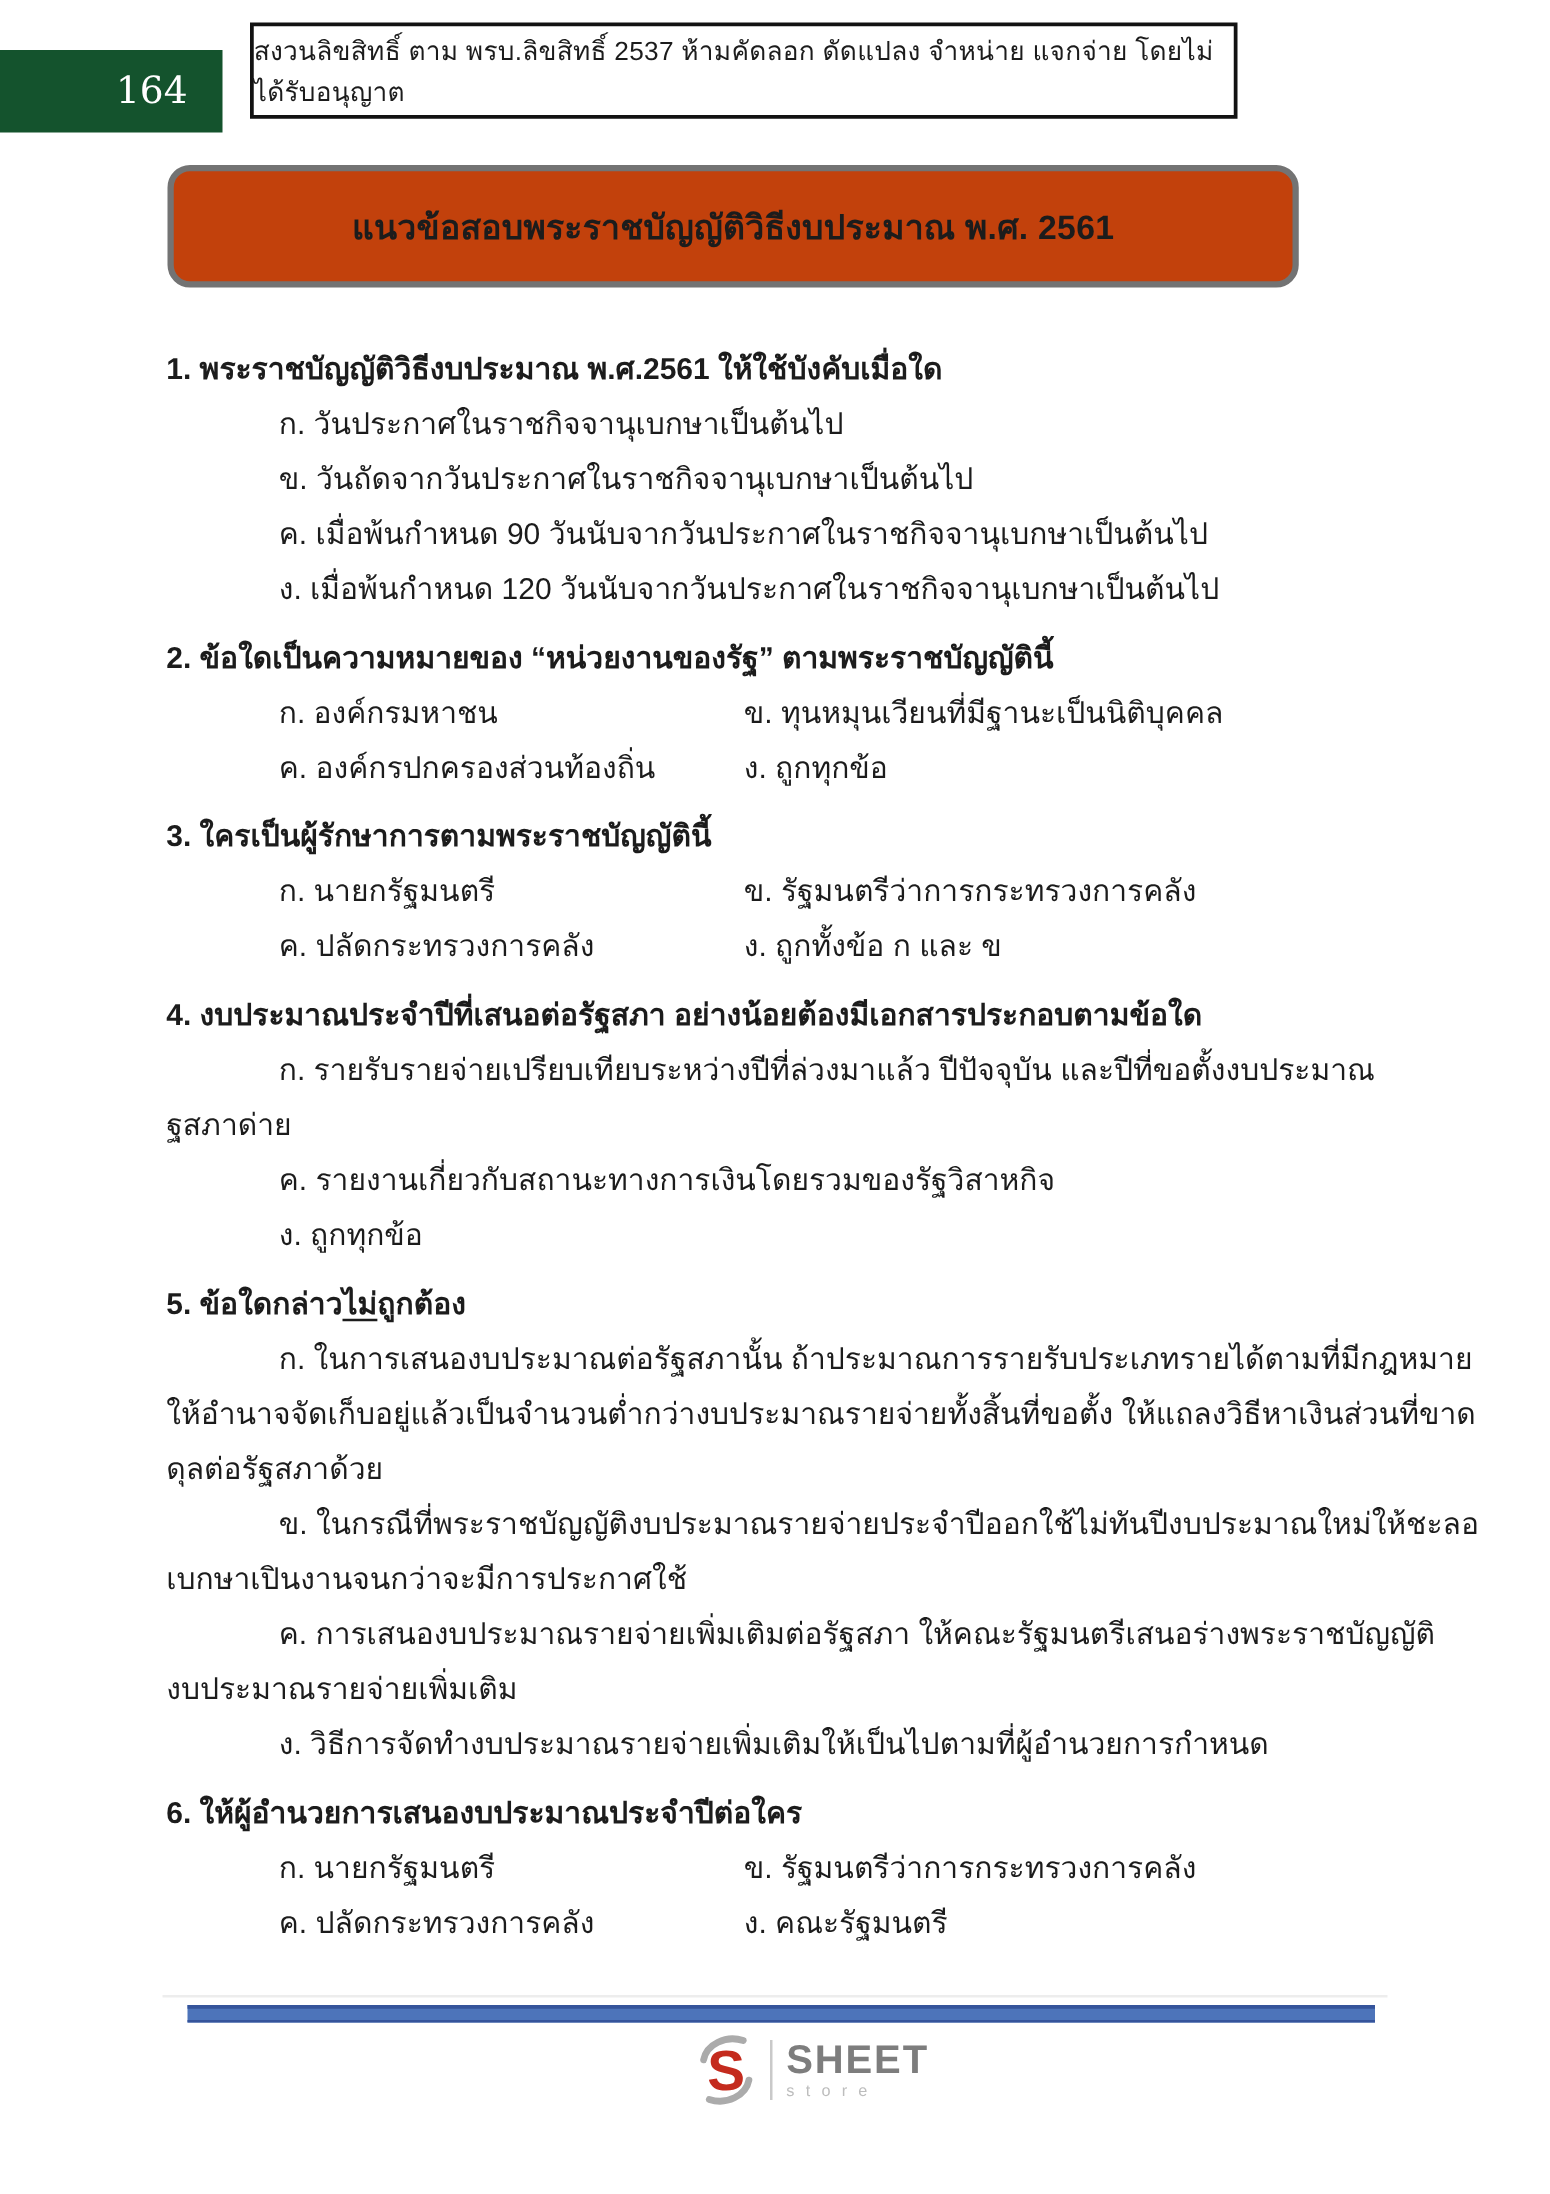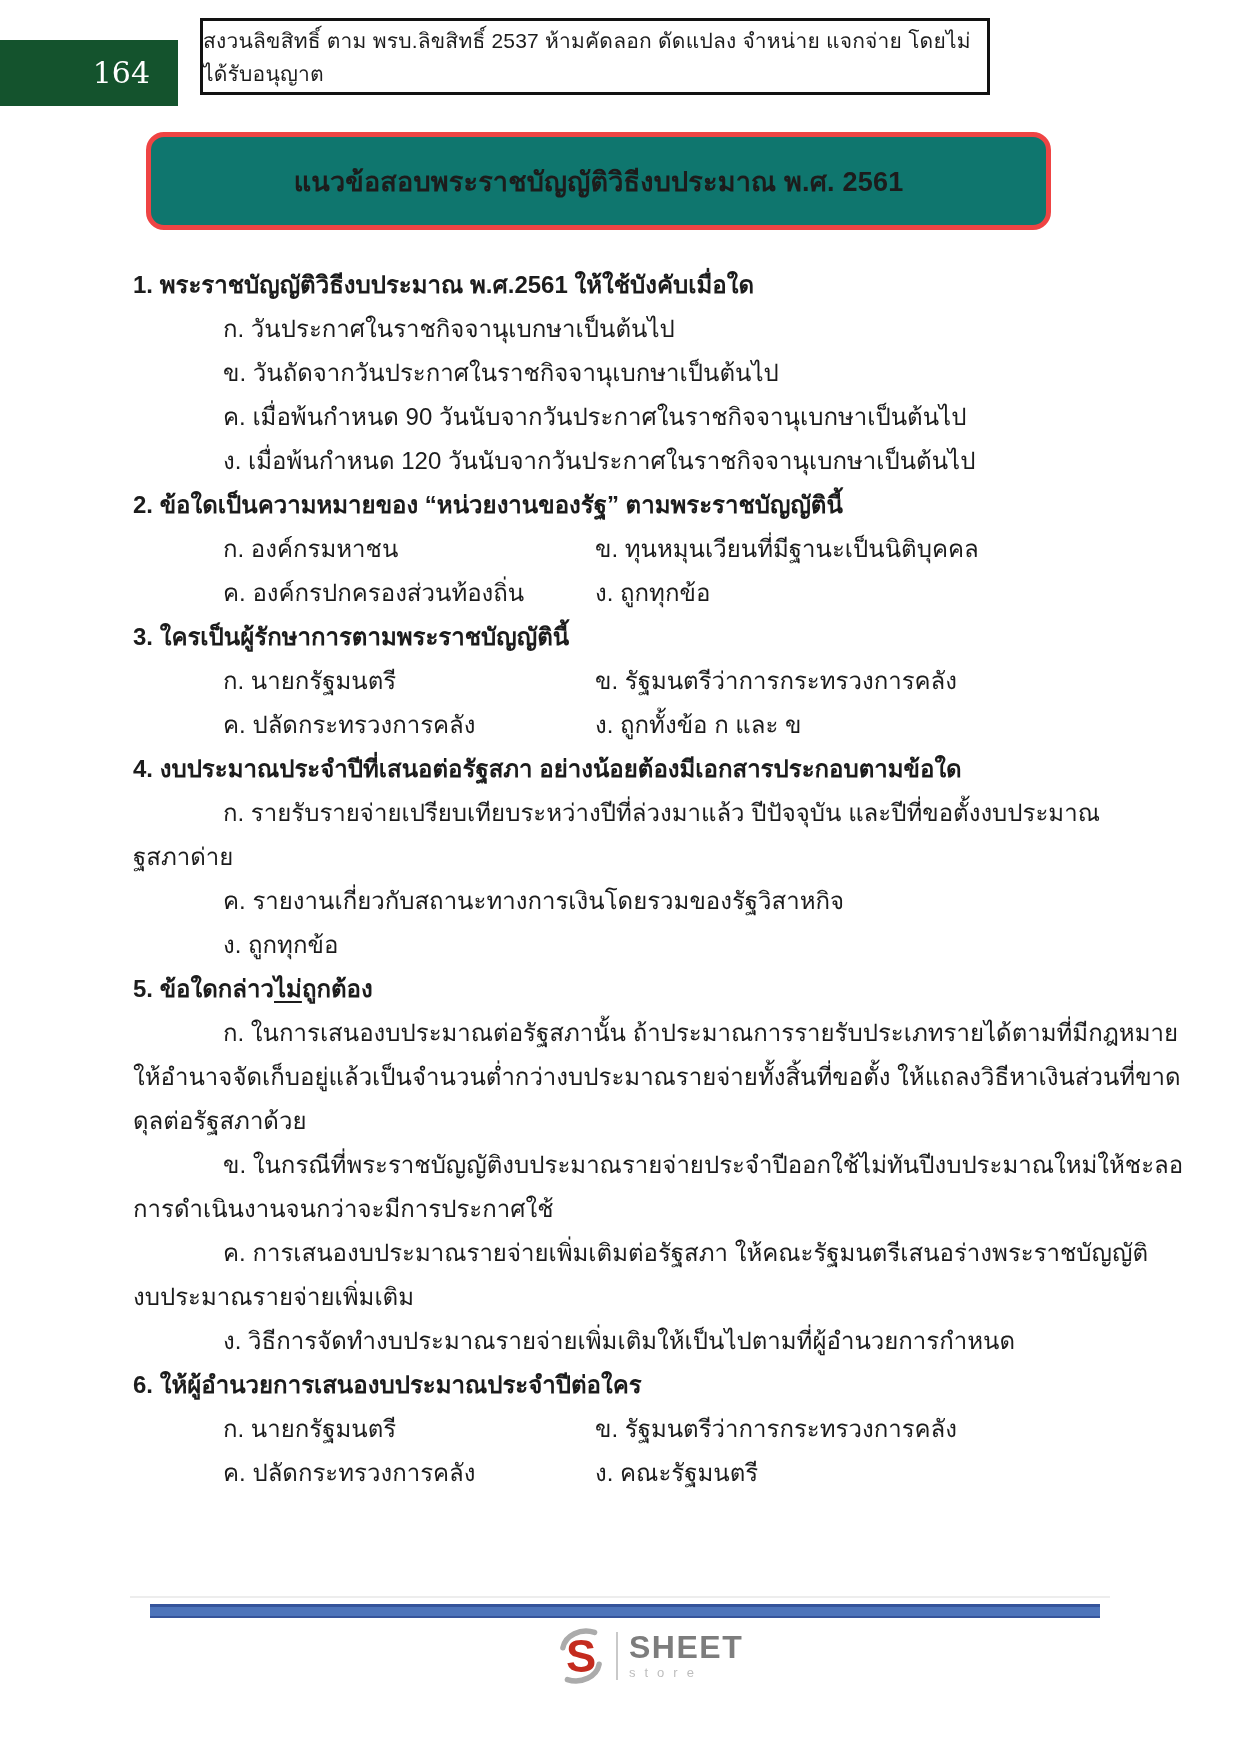--- a/index.html
+++ b/index.html
@@ -21,35 +21,35 @@
   }
   
   .copybox{
     position:absolute;left:200px;top:18px;width:790px;height:77px;
     border:3px solid #121212;box-sizing:border-box;
     display:flex;align-items:center;justify-content:flex-end;
     font-size:21px;letter-spacing:0.2px;
   }
   
   .titlebox{
-    position:absolute;left:146px;top:132px;width:905px;height:98px;
-    border:5px solid #ef4444;border-radius:18px;box-sizing:border-box;
+    position:absolute;left:134px;top:132px;width:905px;height:98px;
+    border:5px solid #737373;border-radius:18px;box-sizing:border-box;
     display:flex;align-items:center;justify-content:center;
-    background:#0f766e;
+    background:#c2410c;
   }
   .titlebox .t{
     font-size:27px;font-weight:bold;letter-spacing:0.2px;
   }
   
   .questions{
     position:absolute;left:133px;top:263px;width:985px;
     font-size:24px;
   }
   .q-line{position:relative;height:44px;line-height:44px;white-space:nowrap;}
-  .q-heading{font-weight:bold;}
+  .q-heading{font-weight:bold;margin-top:11px;}
   .q-line.indent{padding-left:90px;}
   .q-line.noindent{padding-left:0;}
   .opt.col1{position:absolute;left:90px;top:0;}
   .opt.col2{position:absolute;left:462px;top:0;}
   .u{text-decoration:underline;text-underline-offset:4px;}
   
   .thin-rule{
     position:absolute;left:130px;top:1596px;width:980px;height:2px;background:#ededed;
   }
   .blue-bar{
@@ -121,21 +121,21 @@
         <div class="q-line noindent">ฐสภาด่าย</div>
         <div class="q-line indent">ค. รายงานเกี่ยวกับสถานะทางการเงินโดยรวมของรัฐวิสาหกิจ</div>
         <div class="q-line indent">ง. ถูกทุกข้อ</div>
       </div>
       <div>
         <div class="q-line q-heading"><span>5. ข้อใดกล่าว</span><span class="u">ไม่</span><span>ถูกต้อง</span></div>
         <div class="q-line indent">ก. ในการเสนองบประมาณต่อรัฐสภานั้น ถ้าประมาณการรายรับประเภทรายได้ตามที่มีกฎหมาย</div>
         <div class="q-line noindent">ให้อำนาจจัดเก็บอยู่แล้วเป็นจำนวนต่ำกว่างบประมาณรายจ่ายทั้งสิ้นที่ขอตั้ง ให้แถลงวิธีหาเงินส่วนที่ขาด</div>
         <div class="q-line noindent">ดุลต่อรัฐสภาด้วย</div>
         <div class="q-line indent">ข. ในกรณีที่พระราชบัญญัติงบประมาณรายจ่ายประจำปีออกใช้ไม่ทันปีงบประมาณใหม่ให้ชะลอ</div>
-        <div class="q-line noindent">การดำเนินงานจนกว่าจะมีการประกาศใช้</div>
+        <div class="q-line noindent">เบกษาเปินงานจนกว่าจะมีการประกาศใช้</div>
         <div class="q-line indent">ค. การเสนองบประมาณรายจ่ายเพิ่มเติมต่อรัฐสภา ให้คณะรัฐมนตรีเสนอร่างพระราชบัญญัติ</div>
         <div class="q-line noindent">งบประมาณรายจ่ายเพิ่มเติม</div>
         <div class="q-line indent">ง. วิธีการจัดทำงบประมาณรายจ่ายเพิ่มเติมให้เป็นไปตามที่ผู้อำนวยการกำหนด</div>
       </div>
       <div>
         <div class="q-line q-heading"><span>6. ให้ผู้อำนวยการเสนองบประมาณประจำปีต่อใคร</span><span class="u"></span><span></span></div>
         <div class="q-line">
           <span class="opt col1">ก. นายกรัฐมนตรี</span>
           <span class="opt col2">ข. รัฐมนตรีว่าการกระทรวงการคลัง</span>
         </div>

